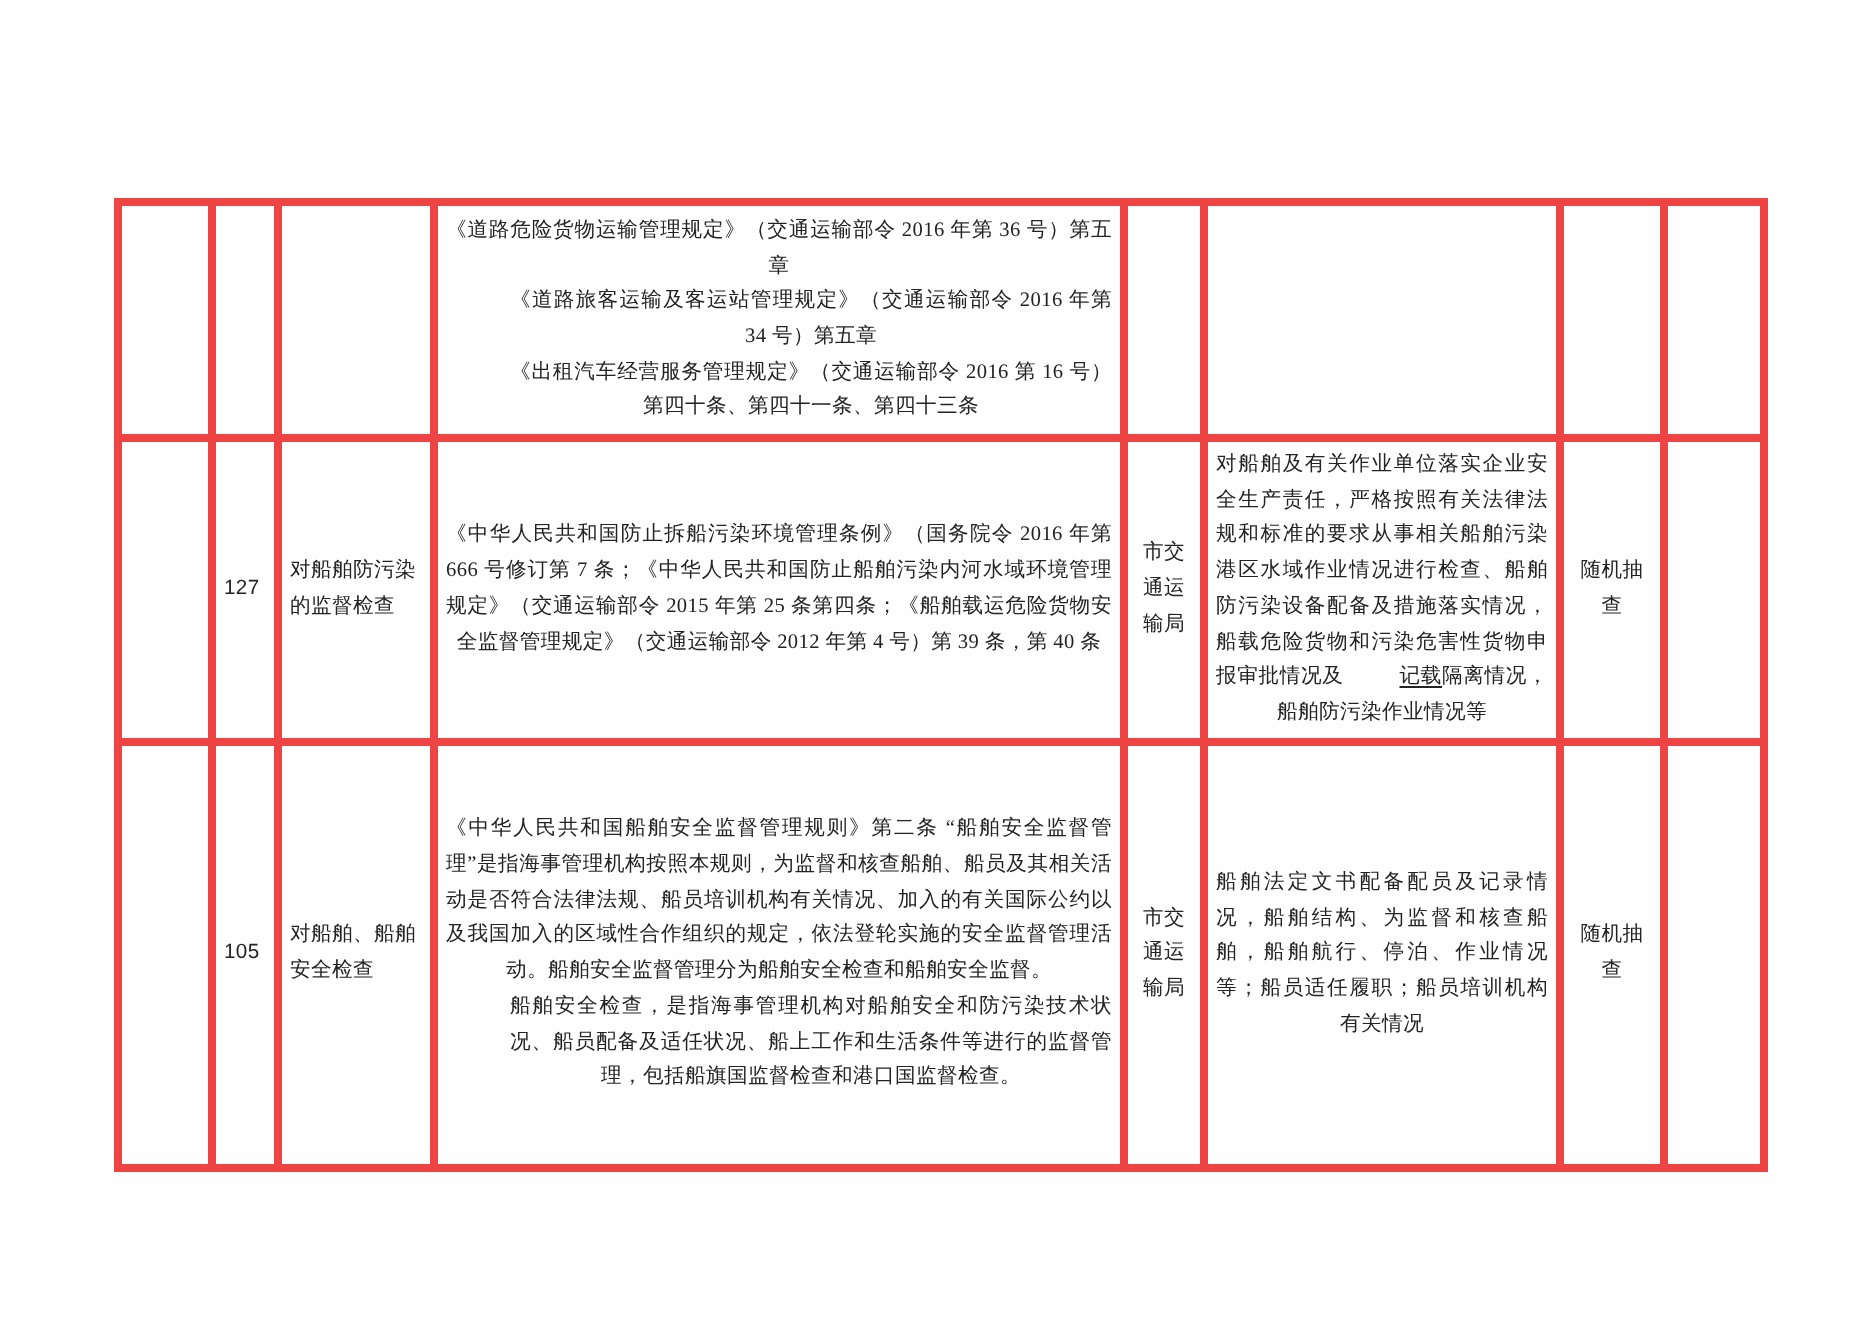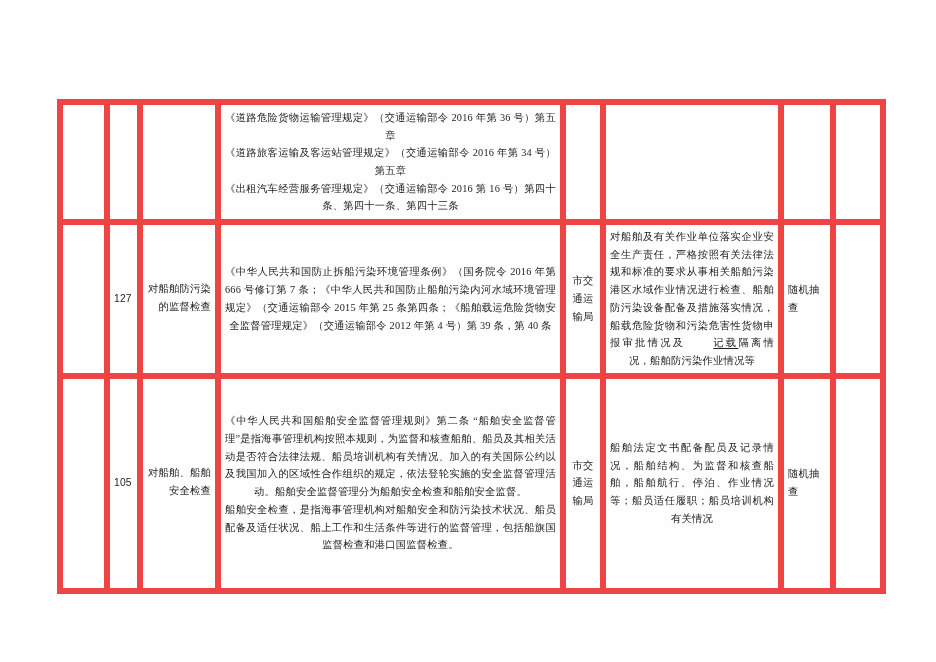--- a/index.html
+++ b/index.html
@@ -25,21 +25,21 @@
     left: 57px;
     top: 99px;
     width: 823px;
   }
   table.doc-table {
     border-collapse: collapse;
     width: 823px;
     table-layout: fixed;
   }
   table.doc-table td {
-    border: 6px solid #ef4444;
+    border: 4px solid #ef4444;
     vertical-align: middle;
     padding: 3px 4px;
     font-size: 10.3px;
     line-height: 1.72;
     color: #232323;
     letter-spacing: 0.2px;
   }
   
   col.c1 { width: 47px; }
   col.c2 { width: 33px; }
@@ -51,51 +51,51 @@
   col.c8 { width: 50px; }
 
   .c-blank { }
   .c-num {
     text-align: left;
     font-family: "Liberation Sans", sans-serif;
     font-size: 11px;
     letter-spacing: 0;
   }
   .c-item {
-    text-align: right;
+    text-align: left;
     line-height: 1.62;
-    font-family: Liberation Mono, monospace;
   }
   .c-basis {
     text-align: justify;
     text-align-last: center;
     line-height: 1.88;
     padding: 6px 7px;
   }
   .c-org {
     text-align: center;
     line-height: 1.78;
     padding-left: 2px;
     padding-right: 2px;
   }
   .c-content {
     text-align: justify;
     text-align-last: center;
     line-height: 1.82;
     padding: 6px 7px;
   }
   .c-method {
+    text-align: center;
     line-height: 1.72;
   }
   .row-a td { height: 108px; }
   .row-b td { height: 133px; }
   .row-c td { height: 203px; }
 
   .para { margin: 0; }
-  .para + .para { margin-top: 0; }
+  .para + .para { margin-top: 0; margin-left: 32px; }
   u.ul { text-decoration: underline; text-underline-offset: 2px; margin-left: 28px; }
 </style>
 </head>
 <body>
 
 <div class="page">
   <div class="table-wrap">
     <table class="doc-table">
       <colgroup>
         <col class="c1">

